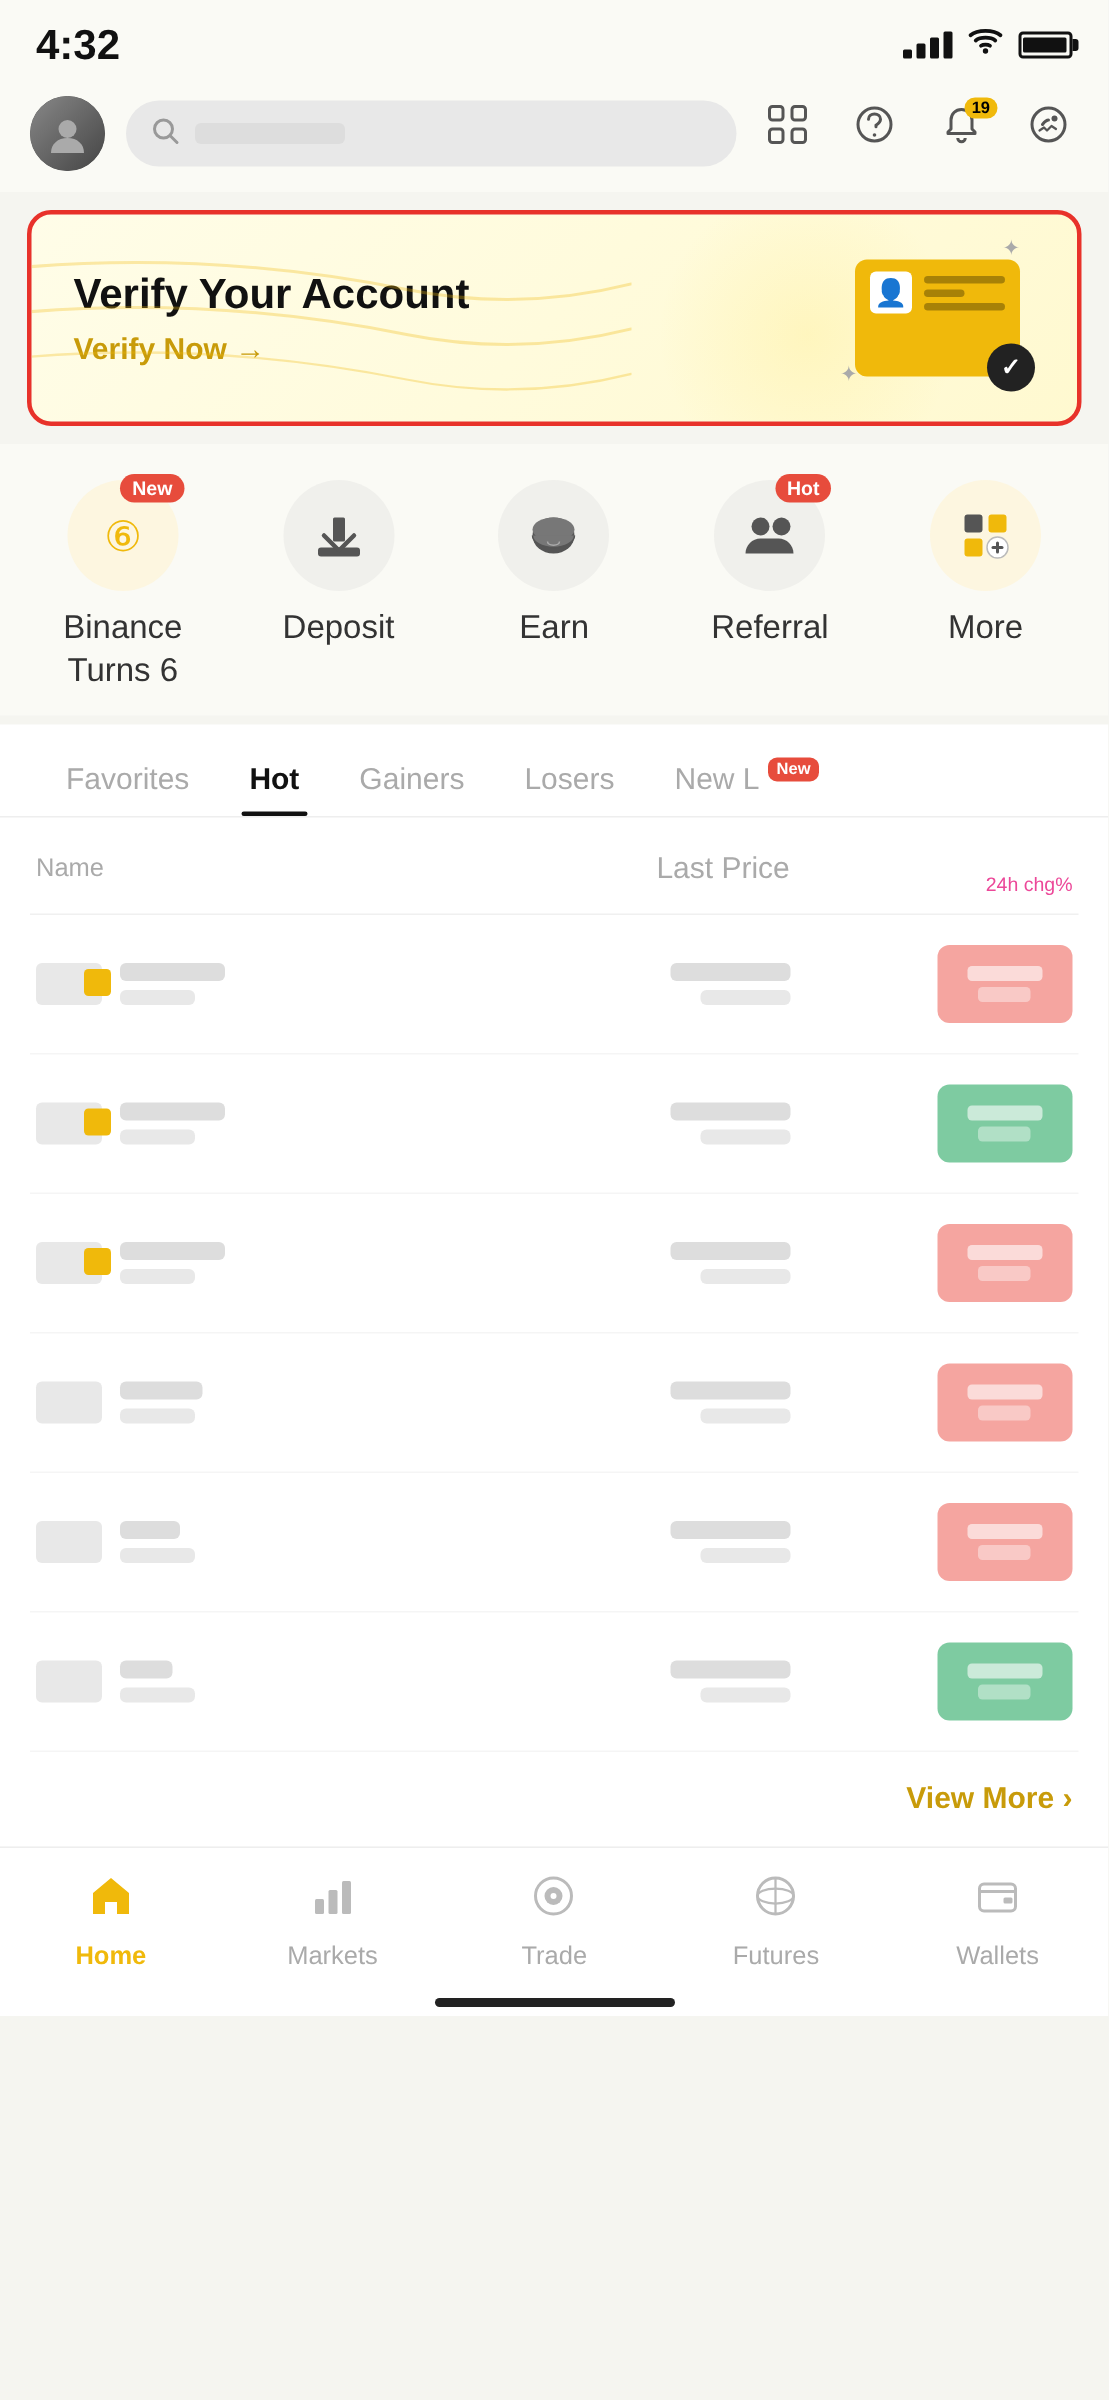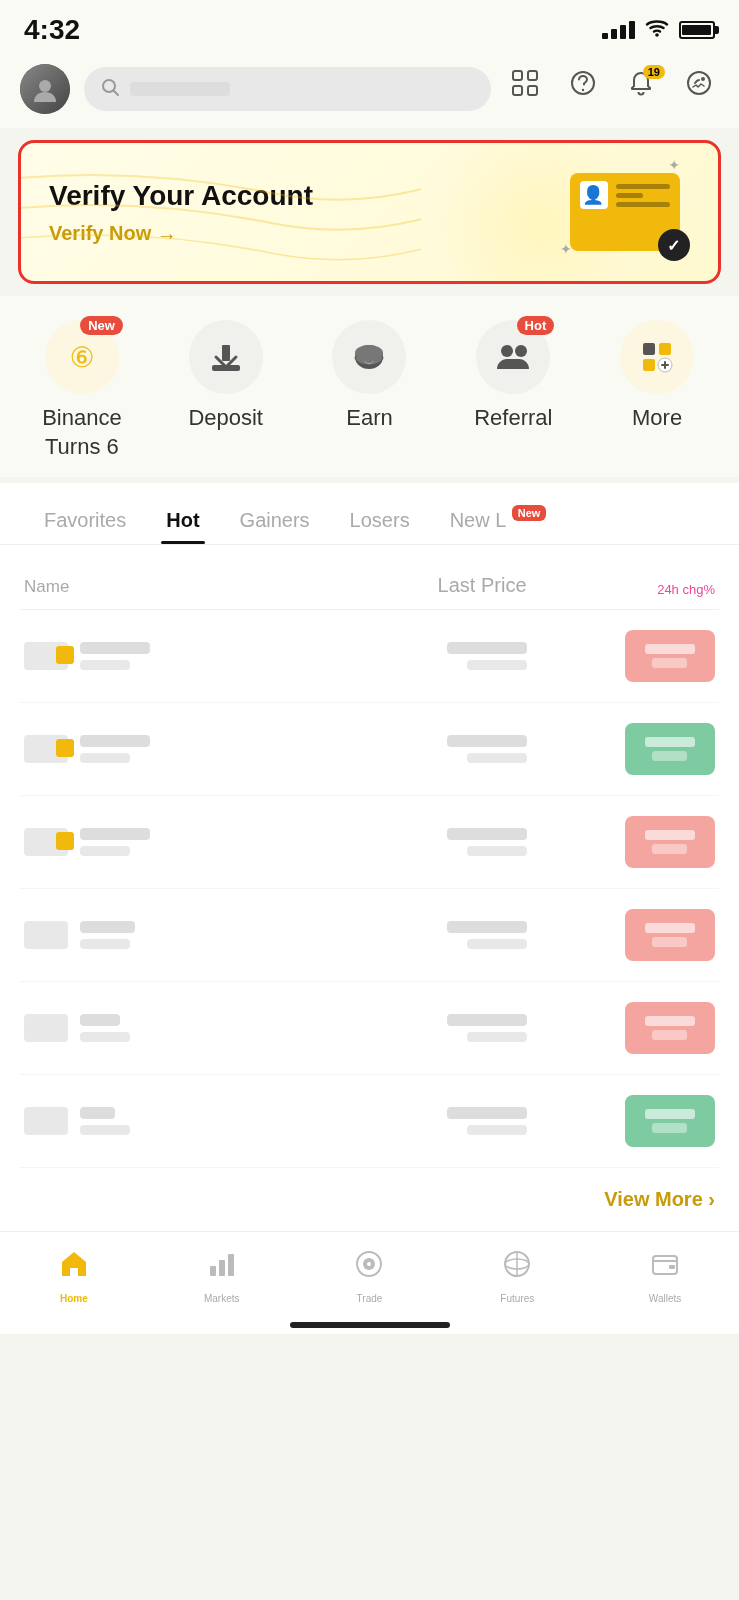--- a/index.html
+++ b/index.html
@@ -345,21 +345,21 @@
       border-radius: 6px;
     }
 
     
     .market-table {
       padding: 0 20px;
     }
     .table-header {
       display: flex;
       justify-content: space-between;
-      align-items: flex-end;
+      align-items: center;
       padding: 16px 4px 12px;
       border-bottom: 1px solid #f0f0f0;
     }
     .th-name {
       font-size: 17px;
       color: #aaa;
       flex: 2;
     }
     .th-price {
       font-size: 20px;
@@ -506,21 +506,21 @@
       width: 130px;
     }
     .nav-icon {
       font-size: 30px;
       color: #bbb;
     }
     .nav-icon.active-nav {
       color: #f0b90b;
     }
     .nav-label {
-      font-size: 10px;
+      font-size: 17px;
       color: #aaa;
     }
     .nav-label.active-nav {
       color: #f0b90b;
       font-weight: 600;
     }
 
     
     .home-indicator {
       display: flex;

